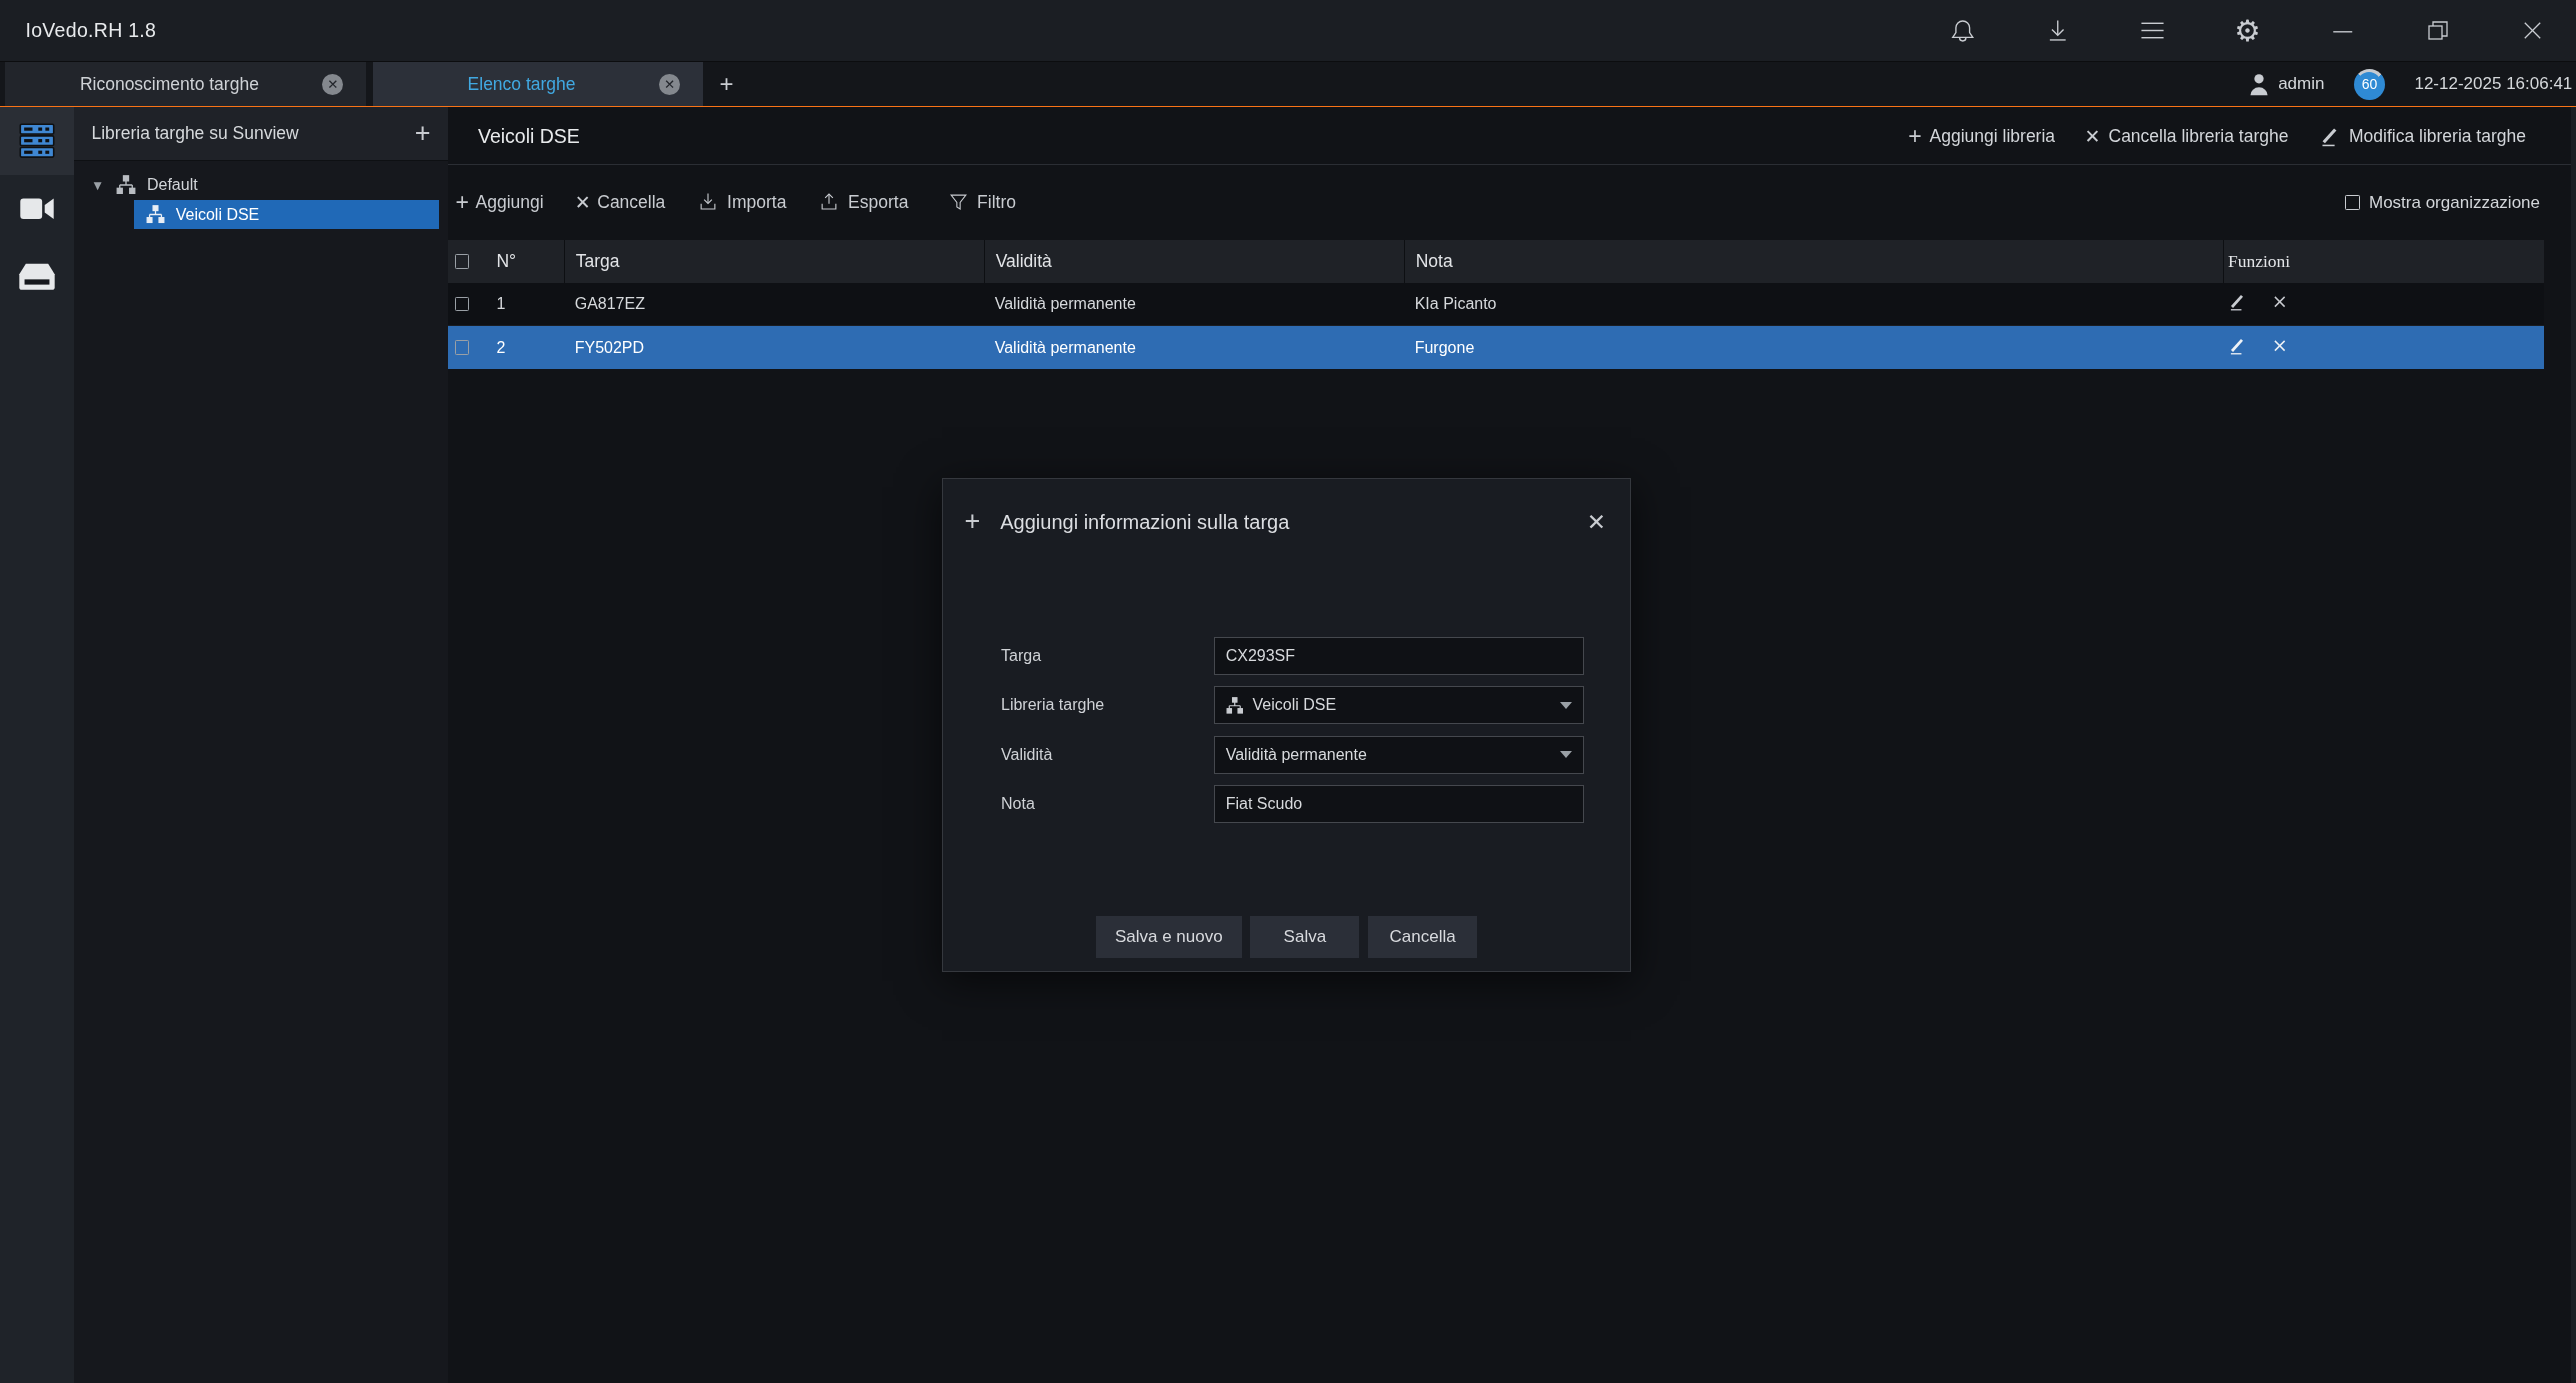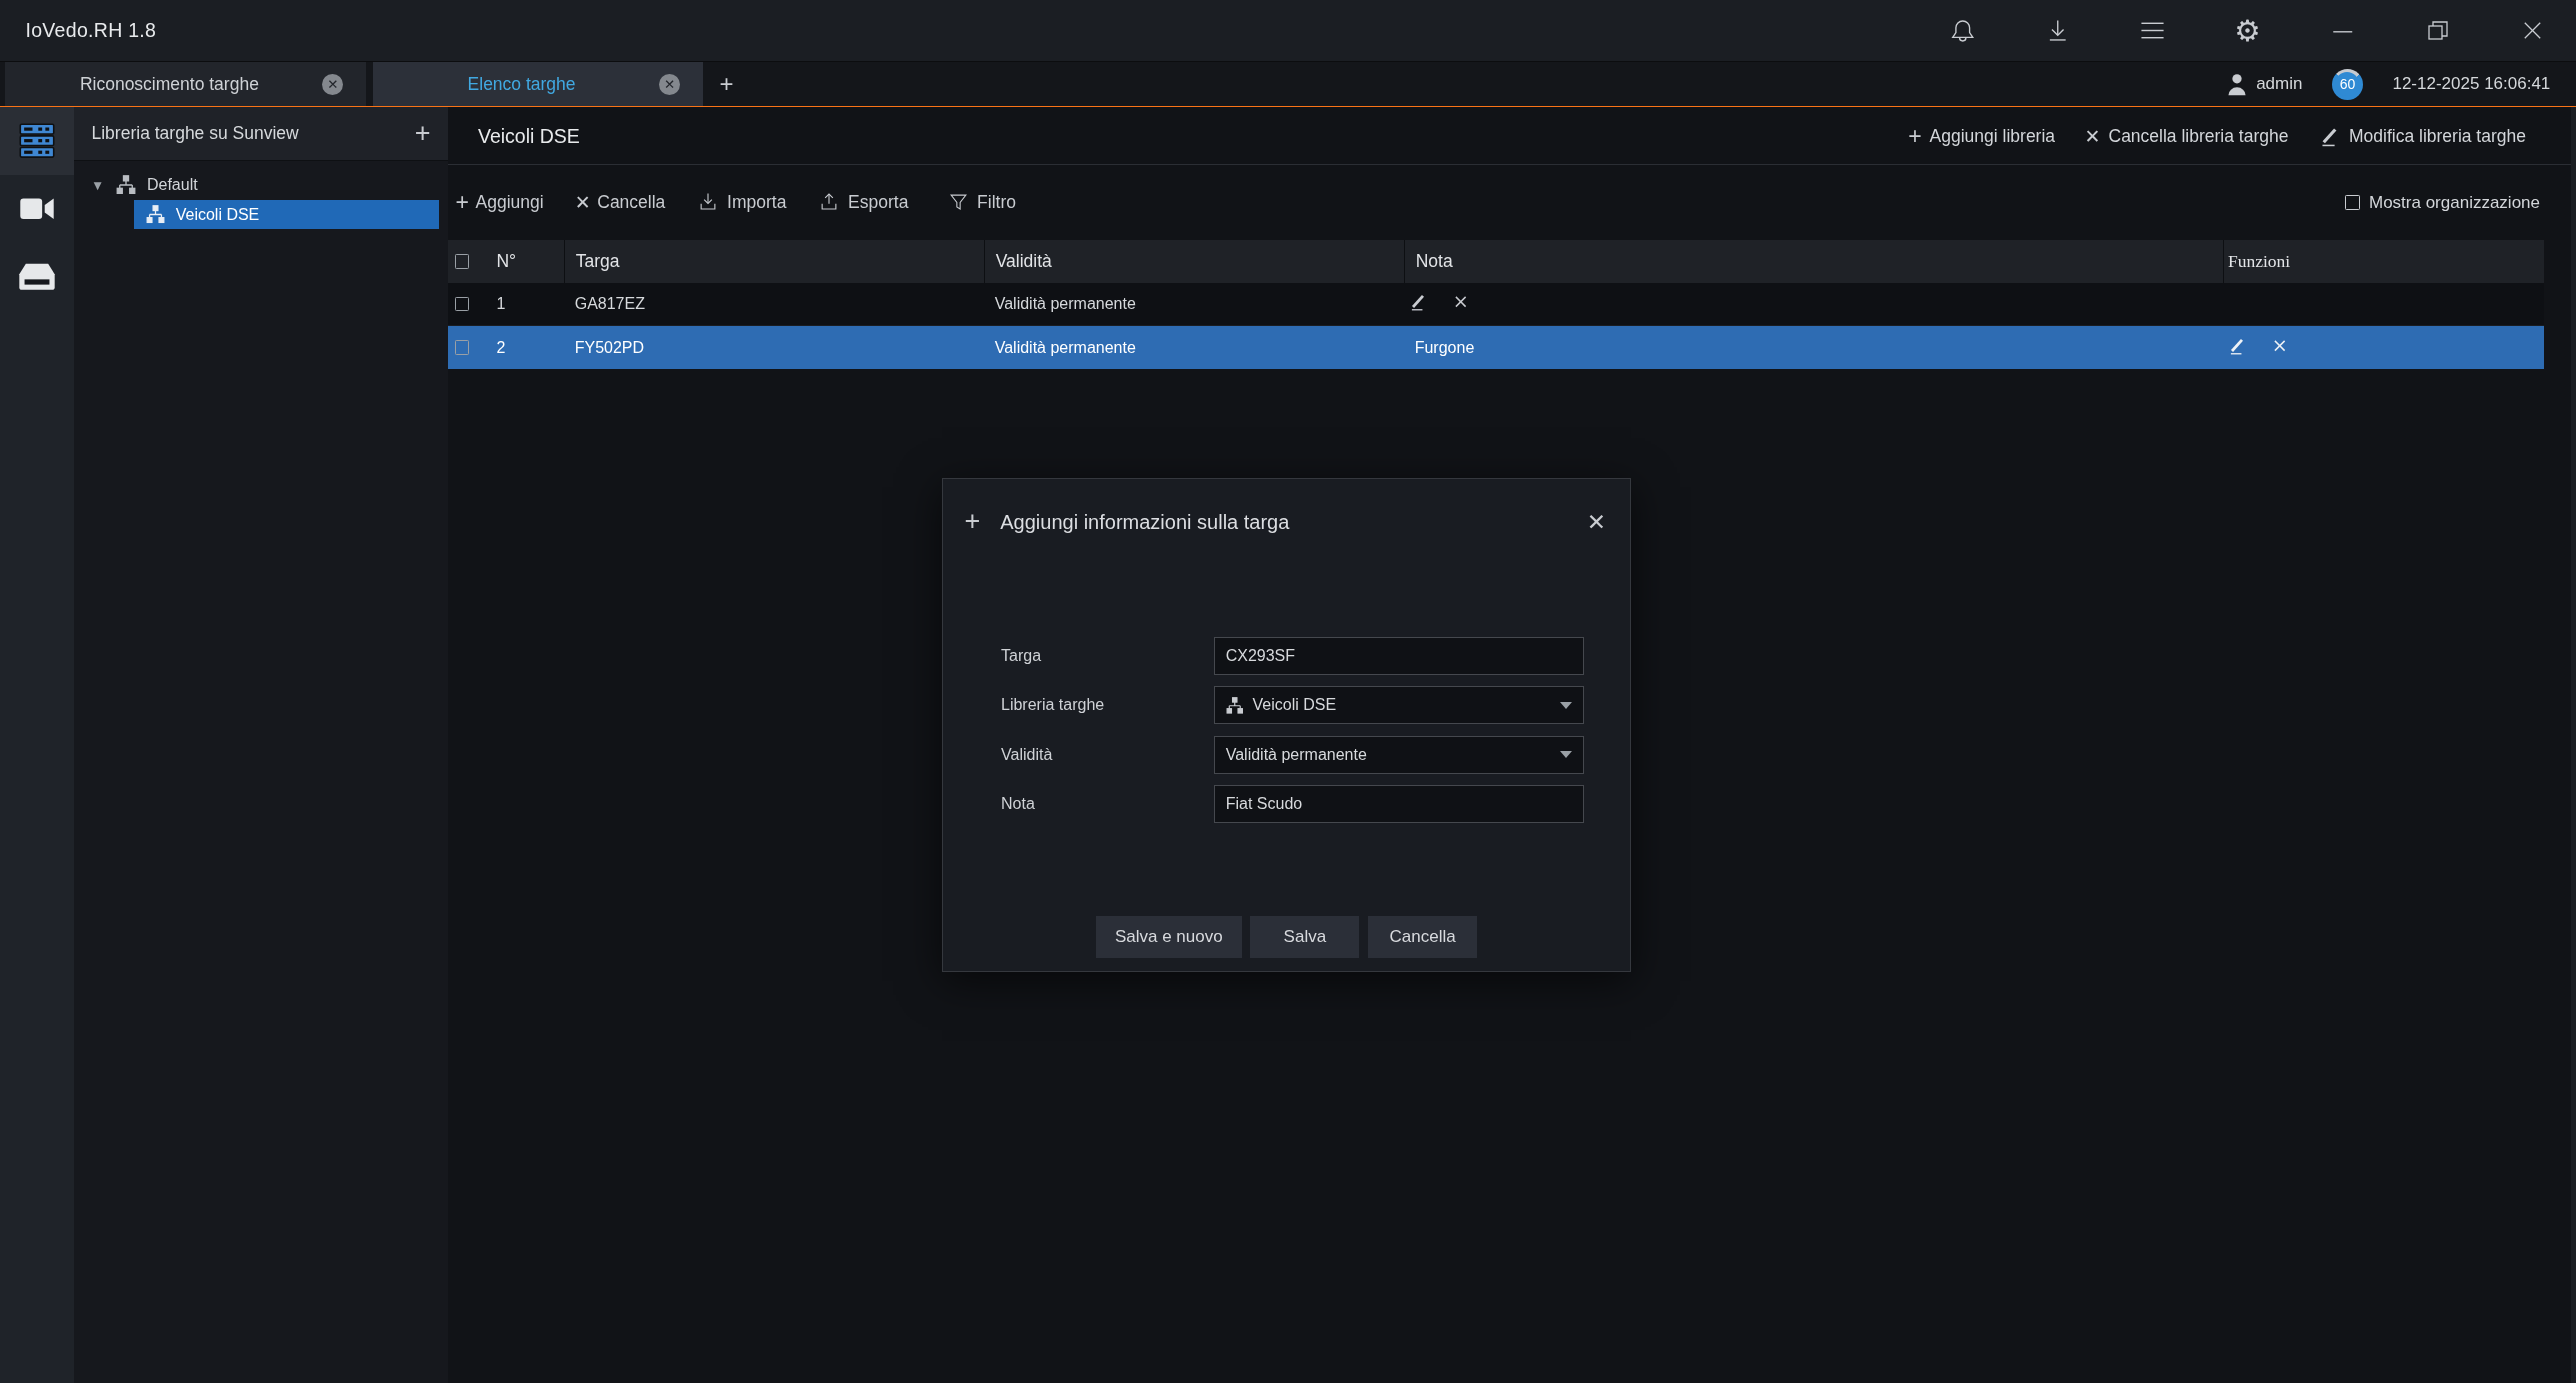--- a/index.html
+++ b/index.html
@@ -21,21 +21,21 @@
     display:flex; align-items:stretch; }
   .tab { display:flex; align-items:center; margin-left:6.7px; padding:0 23px;
     background:#22252b; font-size:17.5px; color:#cfd2d6; }
   .tab:first-child { margin-left:5.4px; width:361px; }
   .tab.active { background:#2c3039; color:#41a8e1; width:330px; }
   .tab .tab-label { flex:1; text-align:center; }
   .tab-close { width:21px; height:21px; border-radius:50%; background:#84888e; color:#23262c;
     display:flex; align-items:center; justify-content:center; font-size:13.4px; margin-left:12px; }
   .tab-add { width:47px; display:flex; align-items:center; justify-content:center;
     font-size:24px; color:#c9ccd1; }
-  .tabbar-right { margin-left:auto; display:flex; align-items:center; gap:29.5px; padding-right:23px; }
+  .tabbar-right { margin-left:auto; display:flex; align-items:center; gap:29.5px; padding-right:1px; }
   .user-chip { display:flex; align-items:center; gap:9.4px; font-size:17px; color:#d5d8db; }
   .user-chip svg { fill:#c9ccd1; }
   .gauge { width:31px; height:31px; border-radius:50%;
     background:conic-gradient(from 315deg, #c6cad0 0 26%, #2f8ad4 26% 100%);
     display:flex; align-items:center; justify-content:center; }
   .gauge-inner { width:24px; height:24px; border-radius:50%; background:#2f8ad4; color:#fff;
     font-size:14px; display:flex; align-items:center; justify-content:center; }
   .datetime { font-size:17px; color:#d5d8db; padding-right:2.7px; }
 
   
@@ -336,20 +336,21 @@
           <div class="cell col-fn">Funzioni</div>
         </div>
 
         <div class="trow">
           <div class="cell col-n">
             <span class="checkbox"></span>
             <span>1</span>
           </div>
           <div class="cell col-targa">GA817EZ</div>
           <div class="cell col-val">Validità permanente</div>
+          <div class="cell col-nota">KIa Picanto</div>
           <div class="cell col-fn">
             <span class="fn-icon">
               <svg width="20" height="20" viewBox="0 0 36 36">
                   <path d="M9 27 L27 7" stroke-width="5"></path>
                   <path d="M7 32 H26" stroke-width="2.4"></path>
                 </svg></span>
             <span class="fn-icon">
               <svg width="17.5" height="17.5" viewBox="0 0 36 36">
                   <path d="M8 8 L28 28"></path>
                   <path d="M28 8 L8 28"></path>

